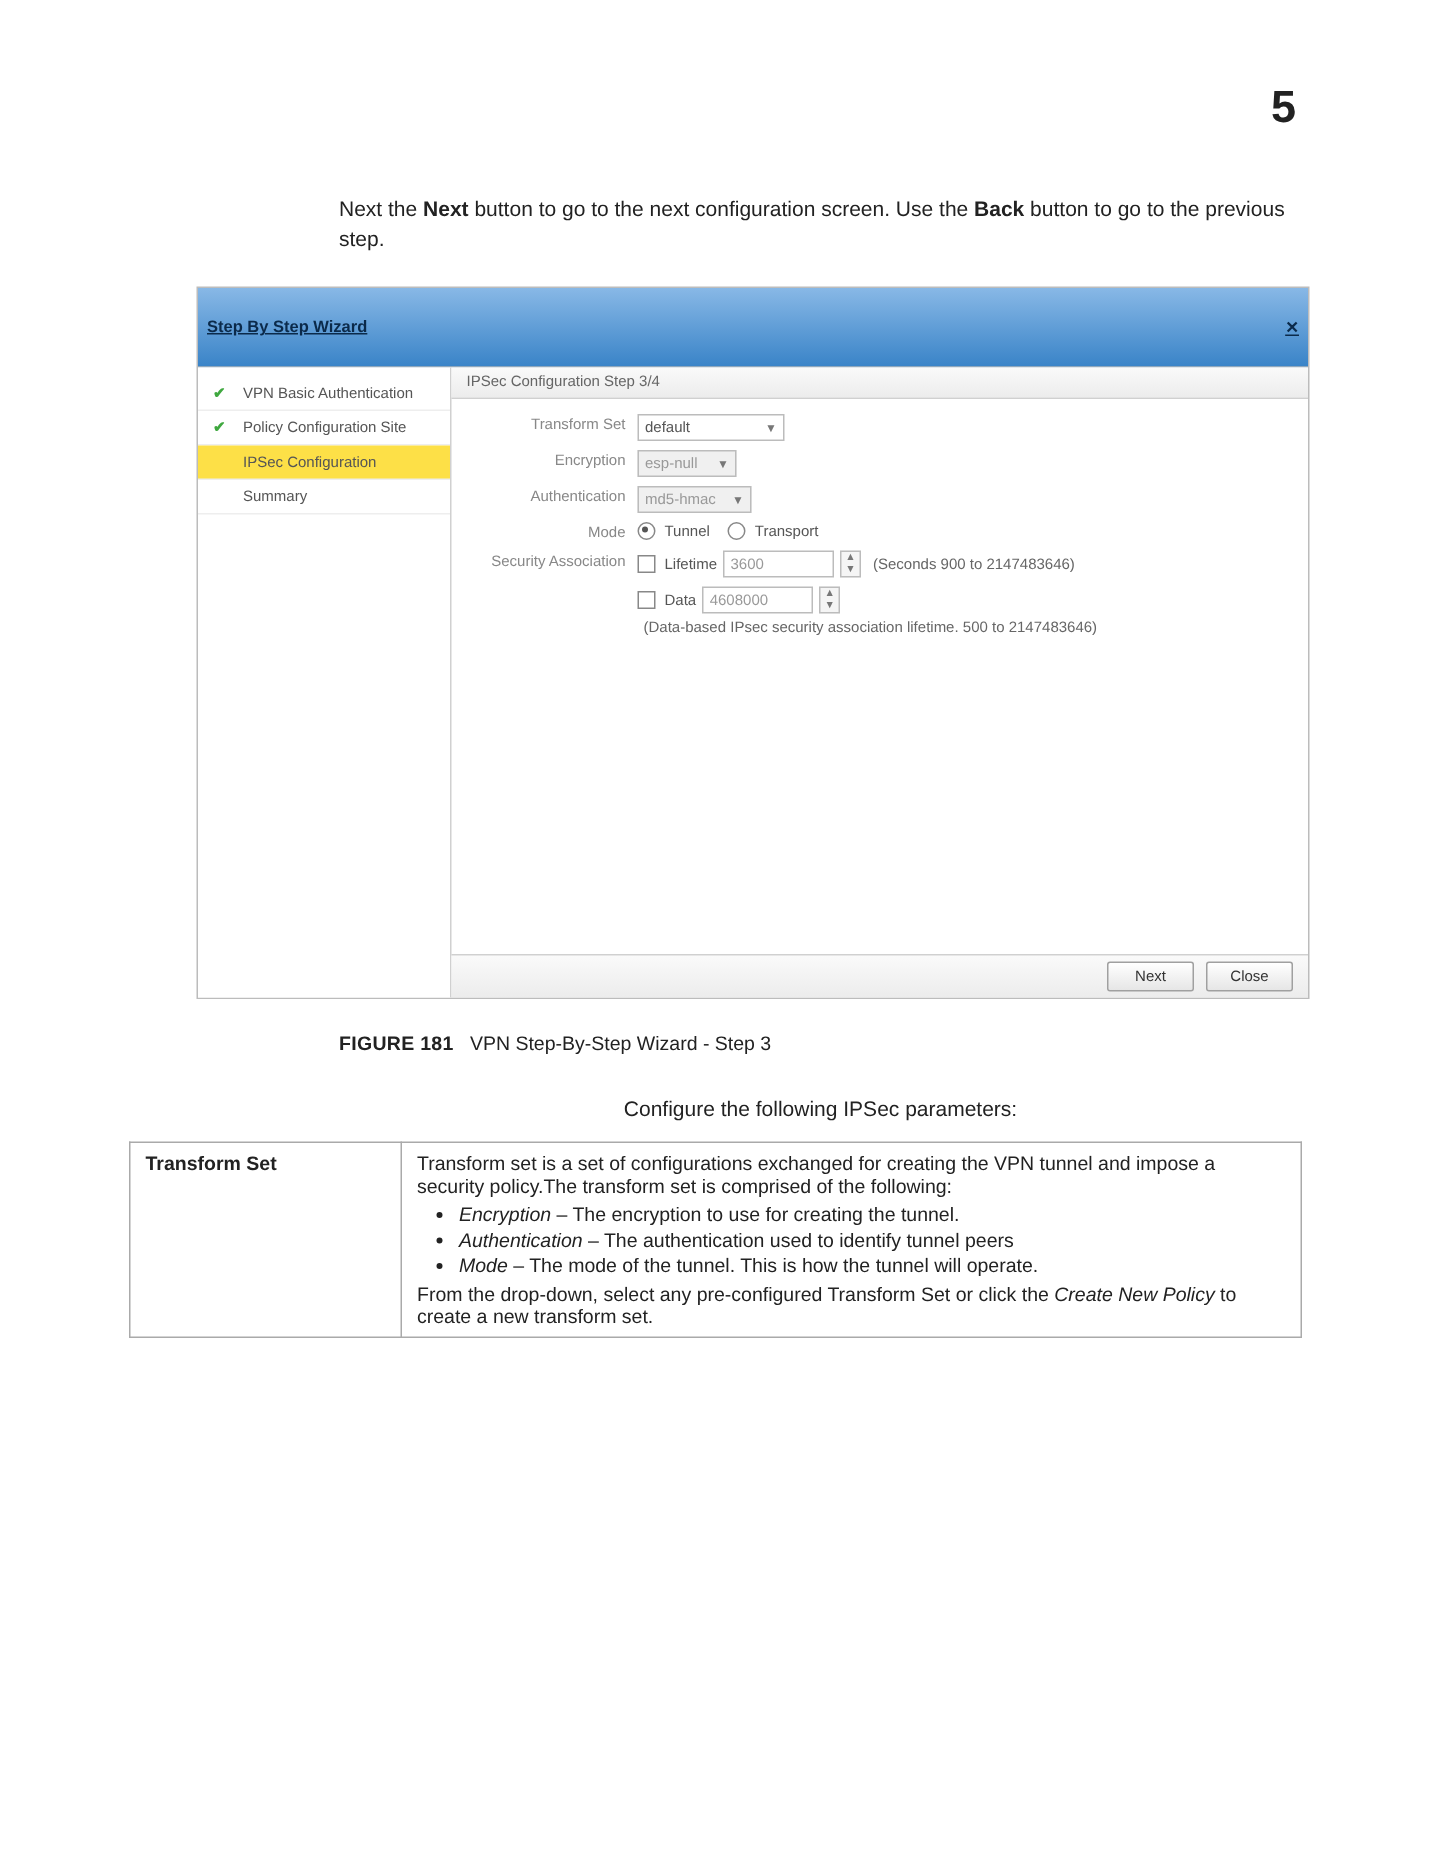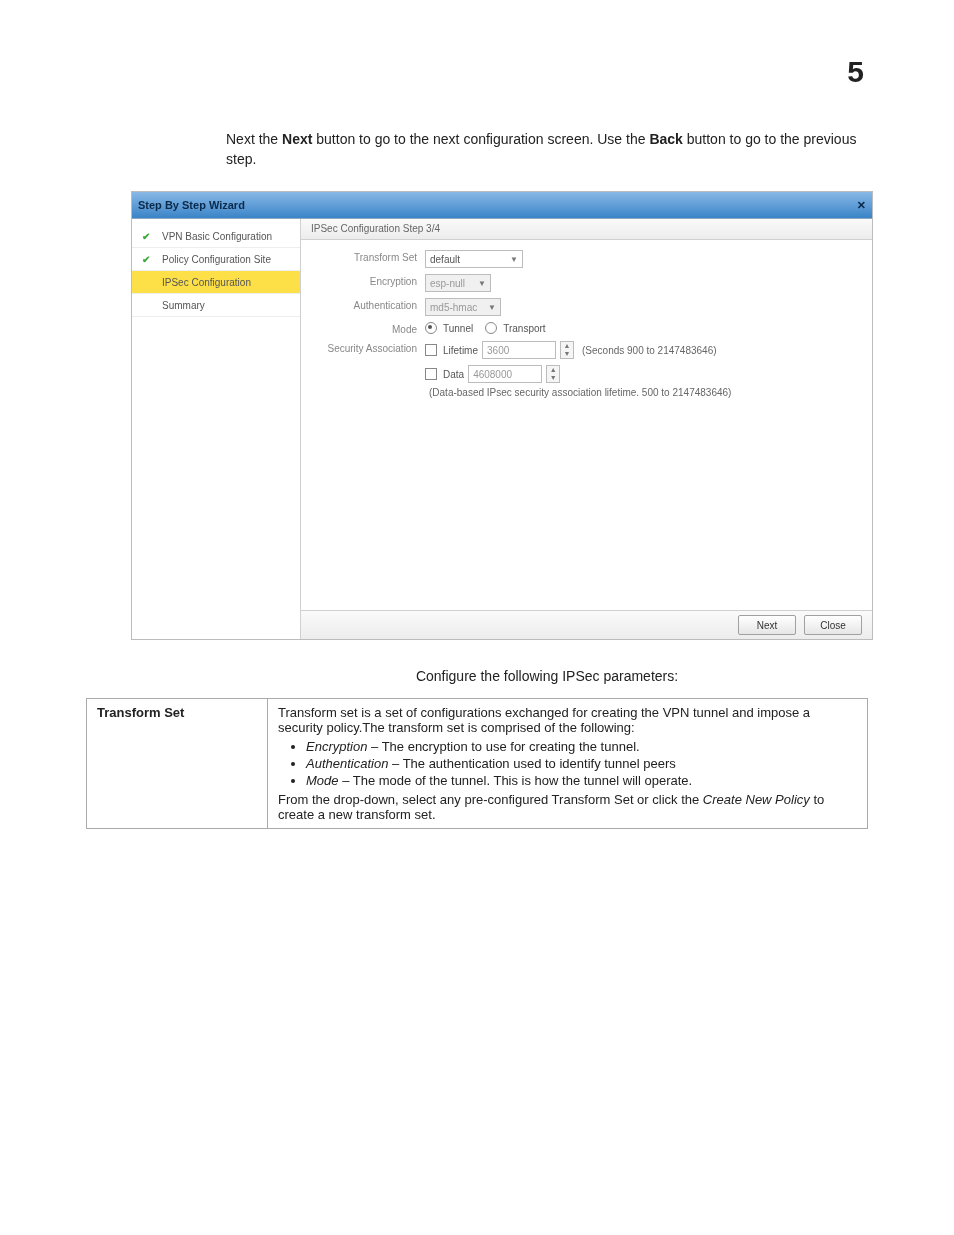--- a/index.html
+++ b/index.html
@@ -38,26 +38,27 @@
     width: 740px;
     border: 1px solid #bcbcbc;
     background: #fff;
     font-size: 11px;
   }
   .wizard-titlebar {
     display: flex;
     align-items: center;
     justify-content: space-between;
     height: 20px;
-    padding: 3px 6px;
+    padding: 16px 6px;
     background: linear-gradient(#88b8e6, #3a84c8);
     color: #0b2a4a;
     font-weight: 700;
     font-size: 11px;
     border-bottom: 1px solid #8ea7bd;
+    text-decoration: underline;
   }
   .wizard-titlebar .close {
     font-weight: 700;
     color: #0b2a4a;
     cursor: pointer;
   }
   .wizard-body {
     display: flex;
     min-height: 420px;
   }
@@ -247,21 +248,21 @@
 
   <div class="wizard-box">
     <div class="wizard-titlebar">
       <span>Step By Step Wizard</span>
       <span class="close">✕</span>
     </div>
     <div class="wizard-body">
       <div class="wizard-sidebar">
         <div class="sidebar-item">
           <span class="check-icon">✔</span>
-          <span class="label">VPN Basic Configuration</span>
+          <span class="label">VPN Basic Authentication</span>
         </div>
         <div class="sidebar-item">
           <span class="check-icon">✔</span>
           <span class="label">Policy Configuration Site</span>
         </div>
         <div class="sidebar-item active">
           <span class="check-icon"></span>
           <span class="label">IPSec Configuration</span>
         </div>
         <div class="sidebar-item">
@@ -353,20 +354,24 @@
         </div>
 
         <div class="wizard-footer">
           <div class="btn">Next</div>
           <div class="btn">Close</div>
         </div>
       </div>
     </div>
   </div>
 
+  <div class="figure-caption">
+    <span class="fig-label">FIGURE 181</span>
+    &nbsp;&nbsp;<span>VPN Step-By-Step Wizard - Step 3</span>
+  </div>
 
   <div class="configure-text">Configure the following IPSec parameters:</div>
 
   <table class="params">
     <tbody>
         <tr>
       <td class="left">Transform Set</td>
       <td>
         <div>Transform set is a set of configurations exchanged for creating the VPN tunnel and impose a security policy.The transform set is comprised of the following:</div>
         <ul>

